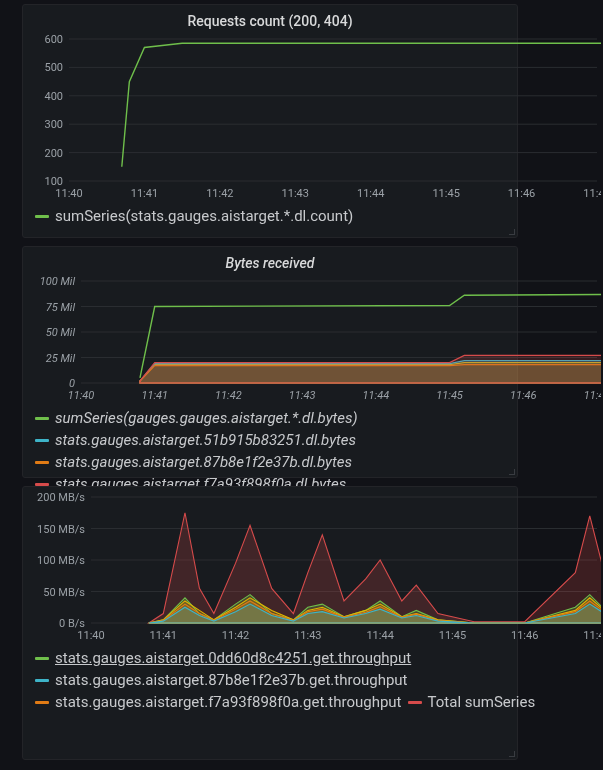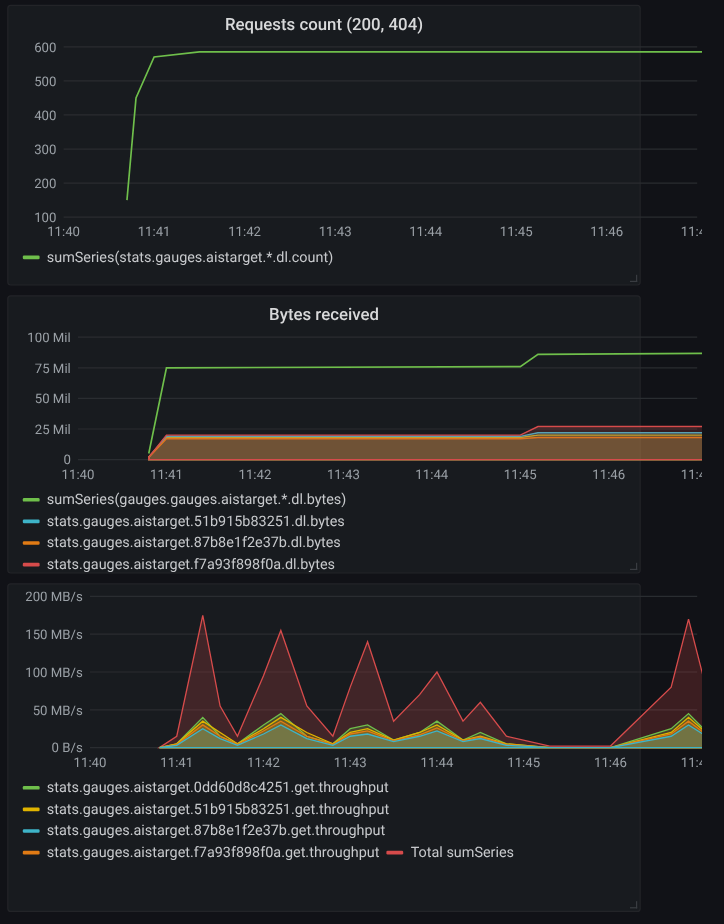--- a/index.html
+++ b/index.html
@@ -1,22 +1,22 @@
 <!DOCTYPE html>
 <html><head>
 <meta charset="utf-8">
 <style>
   html,body{margin:0;padding:0;background:#111217;font-family:-apple-system,Segoe UI,Roboto,Arial,sans-serif;color:#c7c9cc;}
-  .dashboard{width:540px;height:770px;box-sizing:border-box;padding:4px 6px;}
+  .dashboard{width:540px;height:770px;box-sizing:border-box;padding:4px 22px;}
   .panel{background:#181b1f;border:1px solid #232428;border-radius:3px;margin-bottom:8px;position:relative;padding:6px 8px 6px 8px;box-sizing:border-box;}
   .panel-title{text-align:center;font-size:14px;font-weight:500;color:#d8d9da;margin:2px 0 6px;}
   .chart-box{position:relative;}
   svg{display:block;}
   .grid line{stroke:#2a2d31;stroke-width:1;}
-  .legend{display:flex;flex-wrap:wrap;gap:4px 14px;font-size:12px;padding:4px 0 0 4px;color:#c7c9cc;}
+  .legend{display:flex;flex-wrap:wrap;gap:4px 14px;font-size:15px;padding:4px 0 0 4px;color:#c7c9cc;}
   .legend-item{display:flex;align-items:center;gap:6px;white-space:nowrap;}
   .swatch{width:14px;height:3px;border-radius:1px;display:inline-block;}
   .resize-handle{position:absolute;right:2px;bottom:2px;width:8px;height:8px;opacity:.25;}
   .resize-handle::before,.resize-handle::after{content:"";position:absolute;background:#9aa0a6;}
   .resize-handle::before{right:0;bottom:0;width:6px;height:1px;}
   .resize-handle::after{right:0;bottom:0;width:1px;height:6px;}
 </style>
 </head>
 <body>
 
@@ -53,21 +53,21 @@
     </div>
     <div class="legend" id="legend-requests">
         <div class="legend-item">
           <span class="swatch" style="background: rgb(111, 191, 75);"></span>
           <span>sumSeries(stats.gauges.aistarget.*.dl.count)</span>
         </div>
       </div>
     <div class="resize-handle"></div>
   </div>
 
-  <div class="panel" style="height:232px;">
+  <div class="panel" style="height:232px;font-style:italic;">
     <div class="panel-title">Bytes received</div>
     <div class="chart-box">
       <svg id="svg-bytes" width="570" height="128">
           <g class="grid">
             <line x1="50" x2="566" y1="106" y2="106"></line>
             <line x1="50" x2="566" y1="80.5" y2="80.5"></line>
             <line x1="50" x2="566" y1="55" y2="55"></line>
             <line x1="50" x2="566" y1="29.5" y2="29.5"></line>
             <line x1="50" x2="566" y1="4" y2="4"></line>
           </g>
@@ -136,30 +136,24 @@
           <text x="493.7142857142858" y="146" text-anchor="middle" font-size="11" fill="#9aa0a6">11:46</text>
           <text x="566" y="146" text-anchor="middle" font-size="11" fill="#9aa0a6">11:47</text>
           <path d="M117.82857142857144 130 L117.82857142857144 130 L132.28571428571428 120.55 L153.9714285714286 19.75 L168.42857142857144 95.35 L182.8857142857143 120.55 L204.57142857142858 70.15 L219.02857142857147 32.349999999999994 L240.71428571428572 95.35 L262.4 120.55 L276.8571428571429 79.6 L291.31428571428575 41.80000000000001 L313 107.95 L334.6857142857143 85.9 L349.14285714285717 67 L370.8285714285714 107.95 L385.28571428571433 92.2 L406.9714285714286 120.55 L443.11428571428576 128.74 L493.7142857142858 128.74 L544.3142857142857 79.6 L558.7714285714287 22.900000000000006 L580.4571428571429 107.95 L602.1428571428572 95.35 L623.8285714285714 120.55 L623.8285714285714 130 Z" fill="#d64b4b" fill-opacity="0.22" stroke="#d64b4b" stroke-width="1.1"></path>
           <path d="M117.82857142857144 130 L117.82857142857144 130 L132.28571428571428 126.85 L153.9714285714286 104.8 L168.42857142857144 120.55 L182.8857142857143 126.85 L204.57142857142858 111.1 L219.02857142857147 101.65 L240.71428571428572 120.55 L262.4 126.85 L276.8571428571429 114.25 L291.31428571428575 111.1 L313 123.7 L334.6857142857143 117.4 L349.14285714285717 107.95 L370.8285714285714 123.7 L385.28571428571433 117.4 L406.9714285714286 126.85 L443.11428571428576 130 L493.7142857142858 130 L544.3142857142857 114.25 L558.7714285714287 101.65 L580.4571428571429 123.7 L602.1428571428572 111.1 L623.8285714285714 126.85 L623.8285714285714 130 Z" fill="#6fbf4b" fill-opacity="0.22" stroke="#6fbf4b" stroke-width="1.1"></path>
           <path d="M117.82857142857144 130 L117.82857142857144 130 L132.28571428571428 126.85 L153.9714285714286 107.95 L168.42857142857144 117.4 L182.8857142857143 126.85 L204.57142857142858 114.25 L219.02857142857147 104.8 L240.71428571428572 117.4 L262.4 126.85 L276.8571428571429 117.4 L291.31428571428575 114.25 L313 123.7 L334.6857142857143 117.4 L349.14285714285717 111.1 L370.8285714285714 123.7 L385.28571428571433 120.55 L406.9714285714286 126.85 L443.11428571428576 130 L493.7142857142858 130 L544.3142857142857 117.4 L558.7714285714287 104.8 L580.4571428571429 123.7 L602.1428571428572 114.25 L623.8285714285714 126.85 L623.8285714285714 130 Z" fill="#e0b400" fill-opacity="0.22" stroke="#e0b400" stroke-width="1.1"></path>
           <path d="M117.82857142857144 130 L117.82857142857144 130 L132.28571428571428 127.48 L153.9714285714286 111.1 L168.42857142857144 120.55 L182.8857142857143 127.48 L204.57142857142858 116.14 L219.02857142857147 107.95 L240.71428571428572 120.55 L262.4 127.48 L276.8571428571429 118.66 L291.31428571428575 116.14 L313 124.33 L334.6857142857143 119.28999999999999 L349.14285714285717 113.62 L370.8285714285714 124.33 L385.28571428571433 121.18 L406.9714285714286 127.48 L443.11428571428576 130 L493.7142857142858 130 L544.3142857142857 118.66 L558.7714285714287 107.95 L580.4571428571429 124.33 L602.1428571428572 116.14 L623.8285714285714 127.48 L623.8285714285714 130 Z" fill="#e07b15" fill-opacity="0.22" stroke="#e07b15" stroke-width="1.1"></path>
           <path d="M117.82857142857144 130 L117.82857142857144 130 L132.28571428571428 128.11 L153.9714285714286 114.25 L168.42857142857144 122.44 L182.8857142857143 128.11 L204.57142857142858 118.66 L219.02857142857147 111.1 L240.71428571428572 122.44 L262.4 128.11 L276.8571428571429 120.55 L291.31428571428575 118.66 L313 124.96 L334.6857142857143 120.55 L349.14285714285717 116.14 L370.8285714285714 124.96 L385.28571428571433 122.44 L406.9714285714286 128.11 L443.11428571428576 130 L493.7142857142858 130 L544.3142857142857 120.55 L558.7714285714287 111.1 L580.4571428571429 124.96 L602.1428571428572 118.66 L623.8285714285714 128.11 L623.8285714285714 130 Z" fill="#3eb4c8" fill-opacity="0.22" stroke="#3eb4c8" stroke-width="1.1"></path>
         </svg>
     </div>
     <div class="legend" id="legend-throughput" style="flex-direction:column;gap:4px;">
-        <div style="display: flex; gap: 18px;">
+        <div style="display: flex; gap: 18px; text-decoration: underline;">
           <div class="legend-item">
             <span class="swatch" style="background: rgb(111, 191, 75);"></span>
             <span>stats.gauges.aistarget.0dd60d8c4251.get.throughput</span>
-          </div>
-        </div>
-        <div style="display: flex; gap: 18px;">
-          <div class="legend-item">
-            <span class="swatch" style="background: rgb(224, 180, 0);"></span>
-            <span>stats.gauges.aistarget.51b915b83251.get.throughput</span>
           </div>
         </div>
         <div style="display: flex; gap: 18px;">
           <div class="legend-item">
             <span class="swatch" style="background: rgb(62, 180, 200);"></span>
             <span>stats.gauges.aistarget.87b8e1f2e37b.get.throughput</span>
           </div>
         </div>
         <div style="display: flex; gap: 6px;">
           <div class="legend-item">

